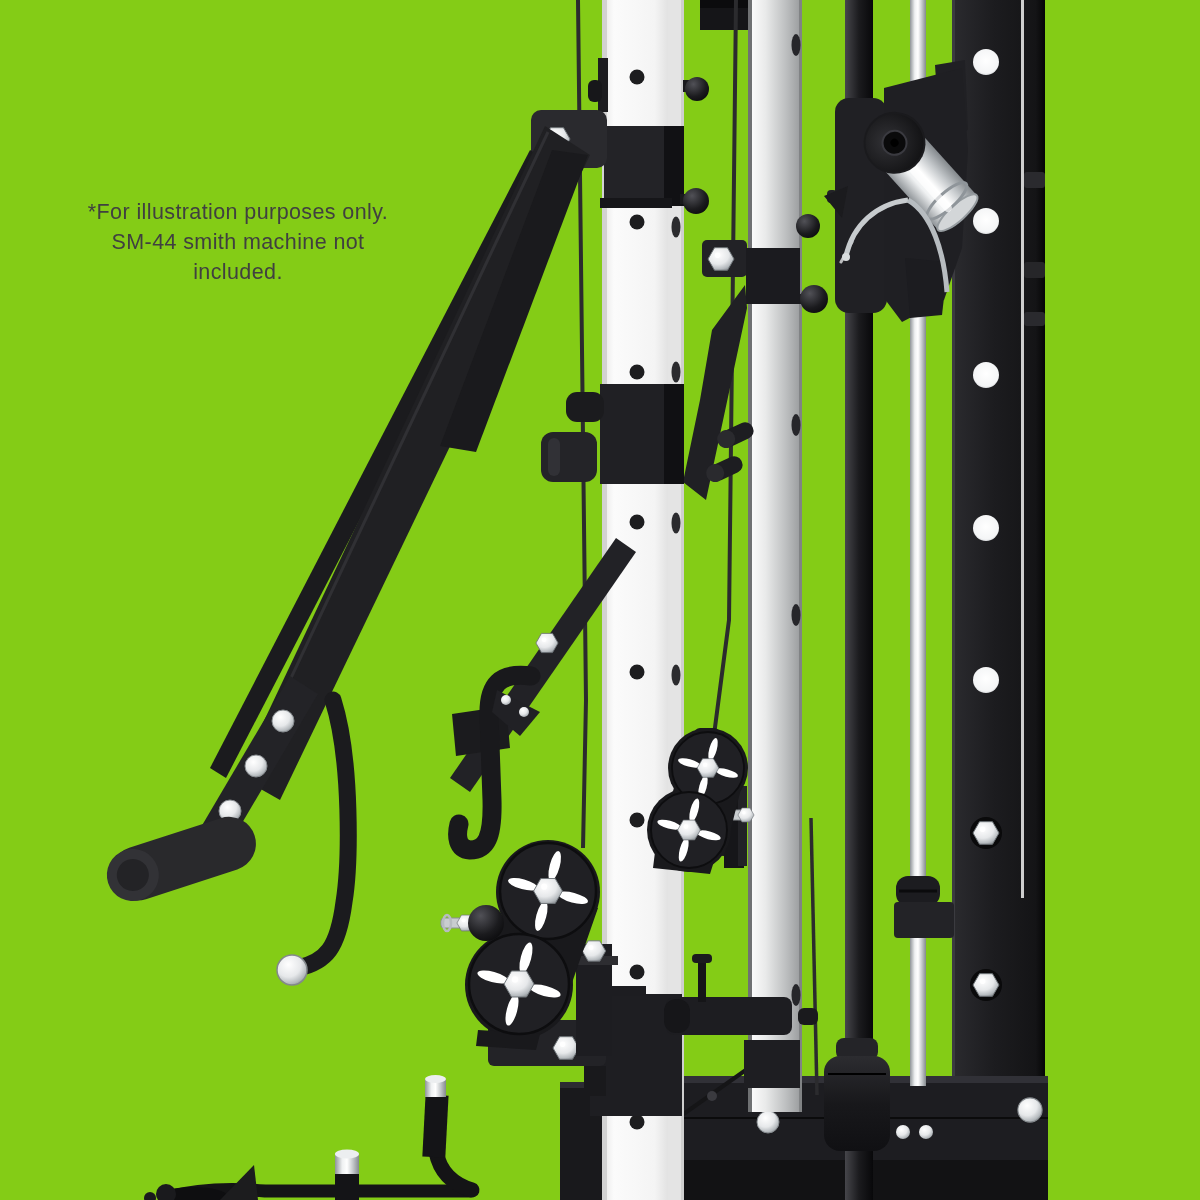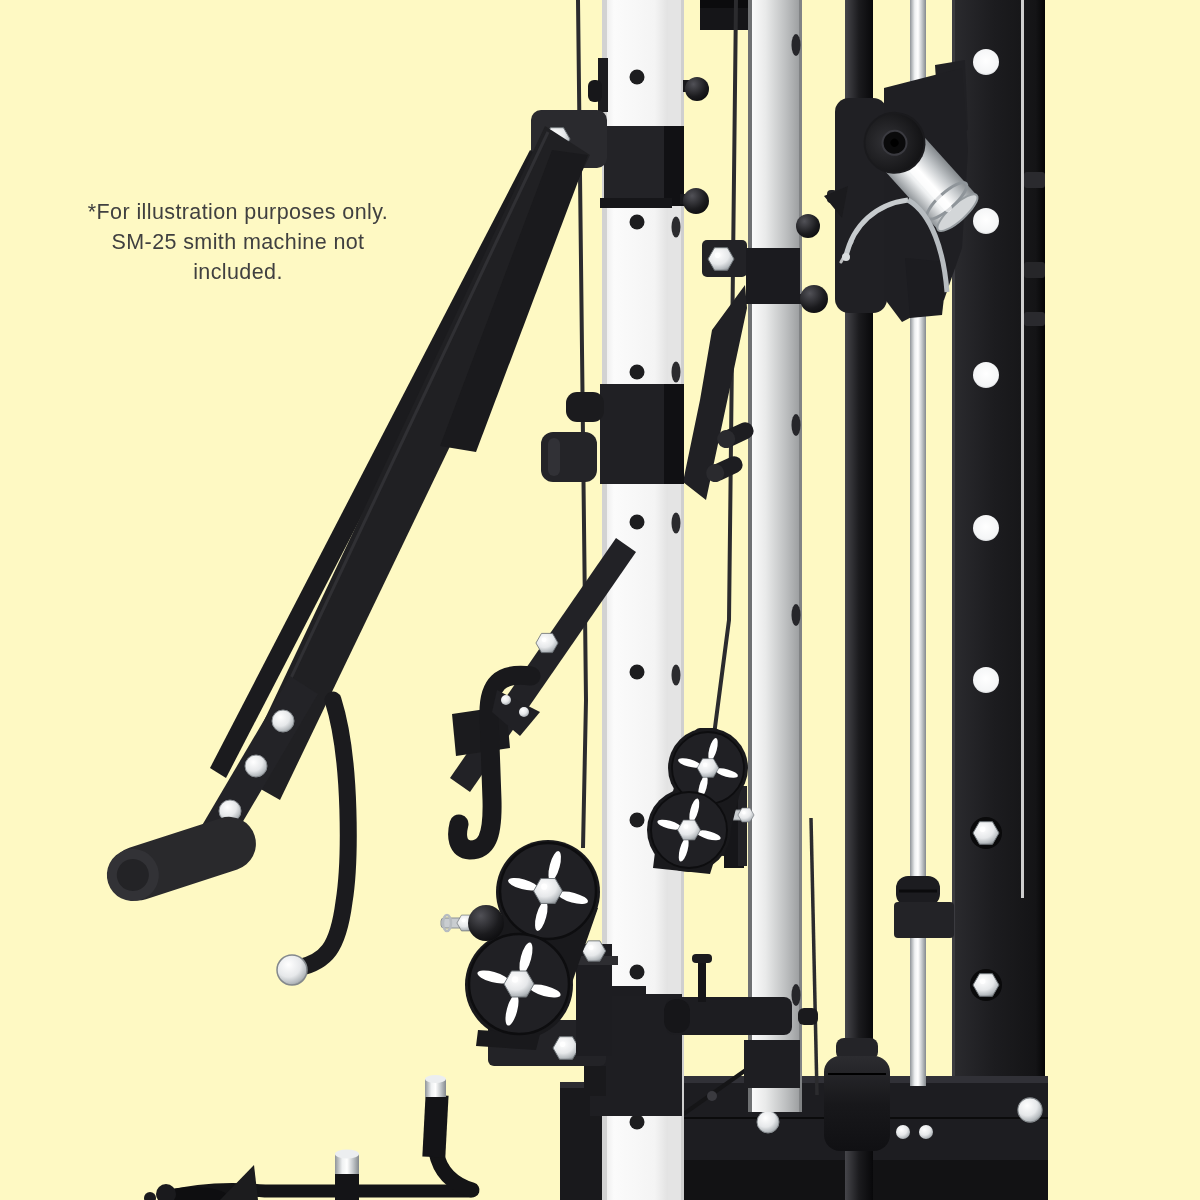--- a/index.html
+++ b/index.html
@@ -1,29 +1,29 @@
 <!DOCTYPE html>
 <html><head>
 <meta charset="utf-8">
 <style>
   html,body{margin:0;padding:0;background:#ffffff;}
-  #stage{position:relative;width:1200px;height:1200px;background:#fef9c3;overflow:hidden;
+  #stage{position:relative;width:1200px;height:1200px;background:#84cc16;overflow:hidden;
          font-family:"Liberation Sans", sans-serif;}
   #disclaimer{position:absolute;left:64px;top:197px;width:348px;text-align:center;
               color:#404040;font-size:21.5px;line-height:30px;letter-spacing:.4px;}
   svg{position:absolute;left:0;top:0;}
 </style>
 </head>
 <body>
 
 <div id="stage">
 
 <div id="disclaimer">
   <div>*For illustration purposes only.</div>
-  <div>SM-25 smith machine not included.</div>
+  <div>SM-44 smith machine not included.</div>
 </div>
 
 <svg width="1200" height="1200" viewBox="0 0 1200 1200">
 <defs>
   <linearGradient id="gradWhitePost" x1="0" y1="0" x2="1" y2="0">
     <stop offset="0" stop-color="#e6e6e6"></stop>
           <stop offset="0.18" stop-color="#fbfbfb"></stop>
     <stop offset="0.8" stop-color="#f4f4f4"></stop>
           <stop offset="1" stop-color="#e2e2e2"></stop>
   </linearGradient>

